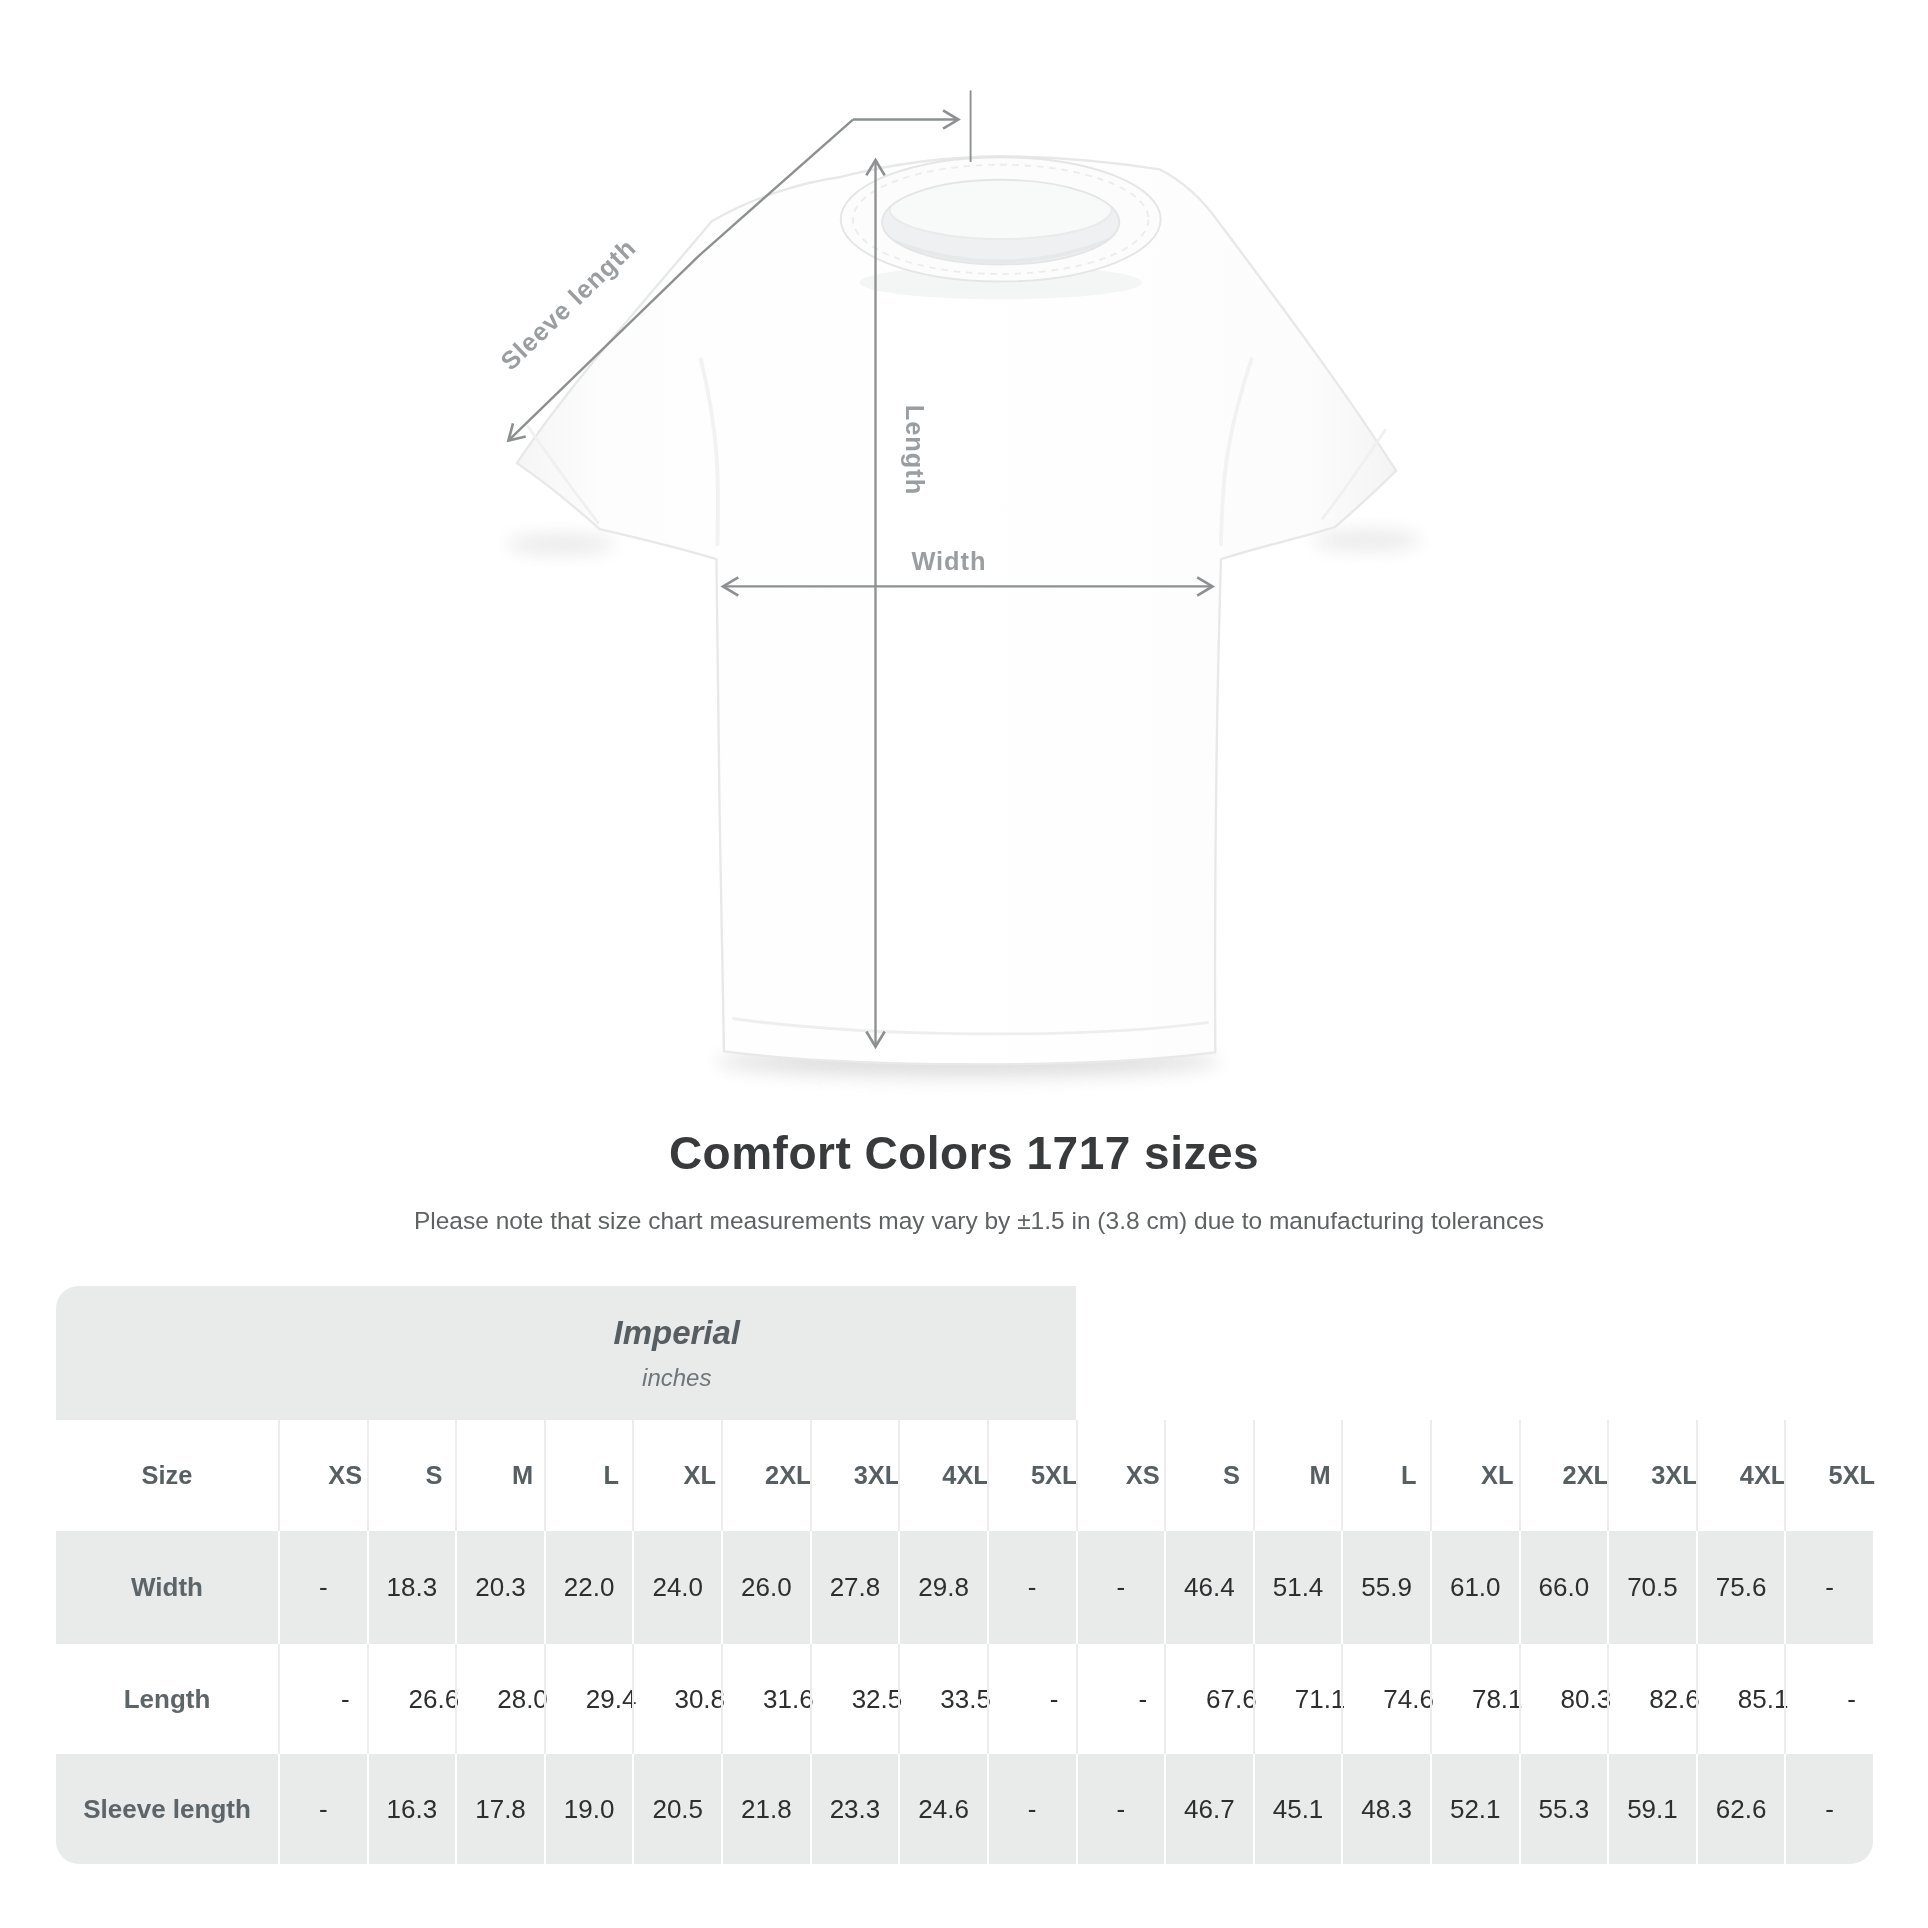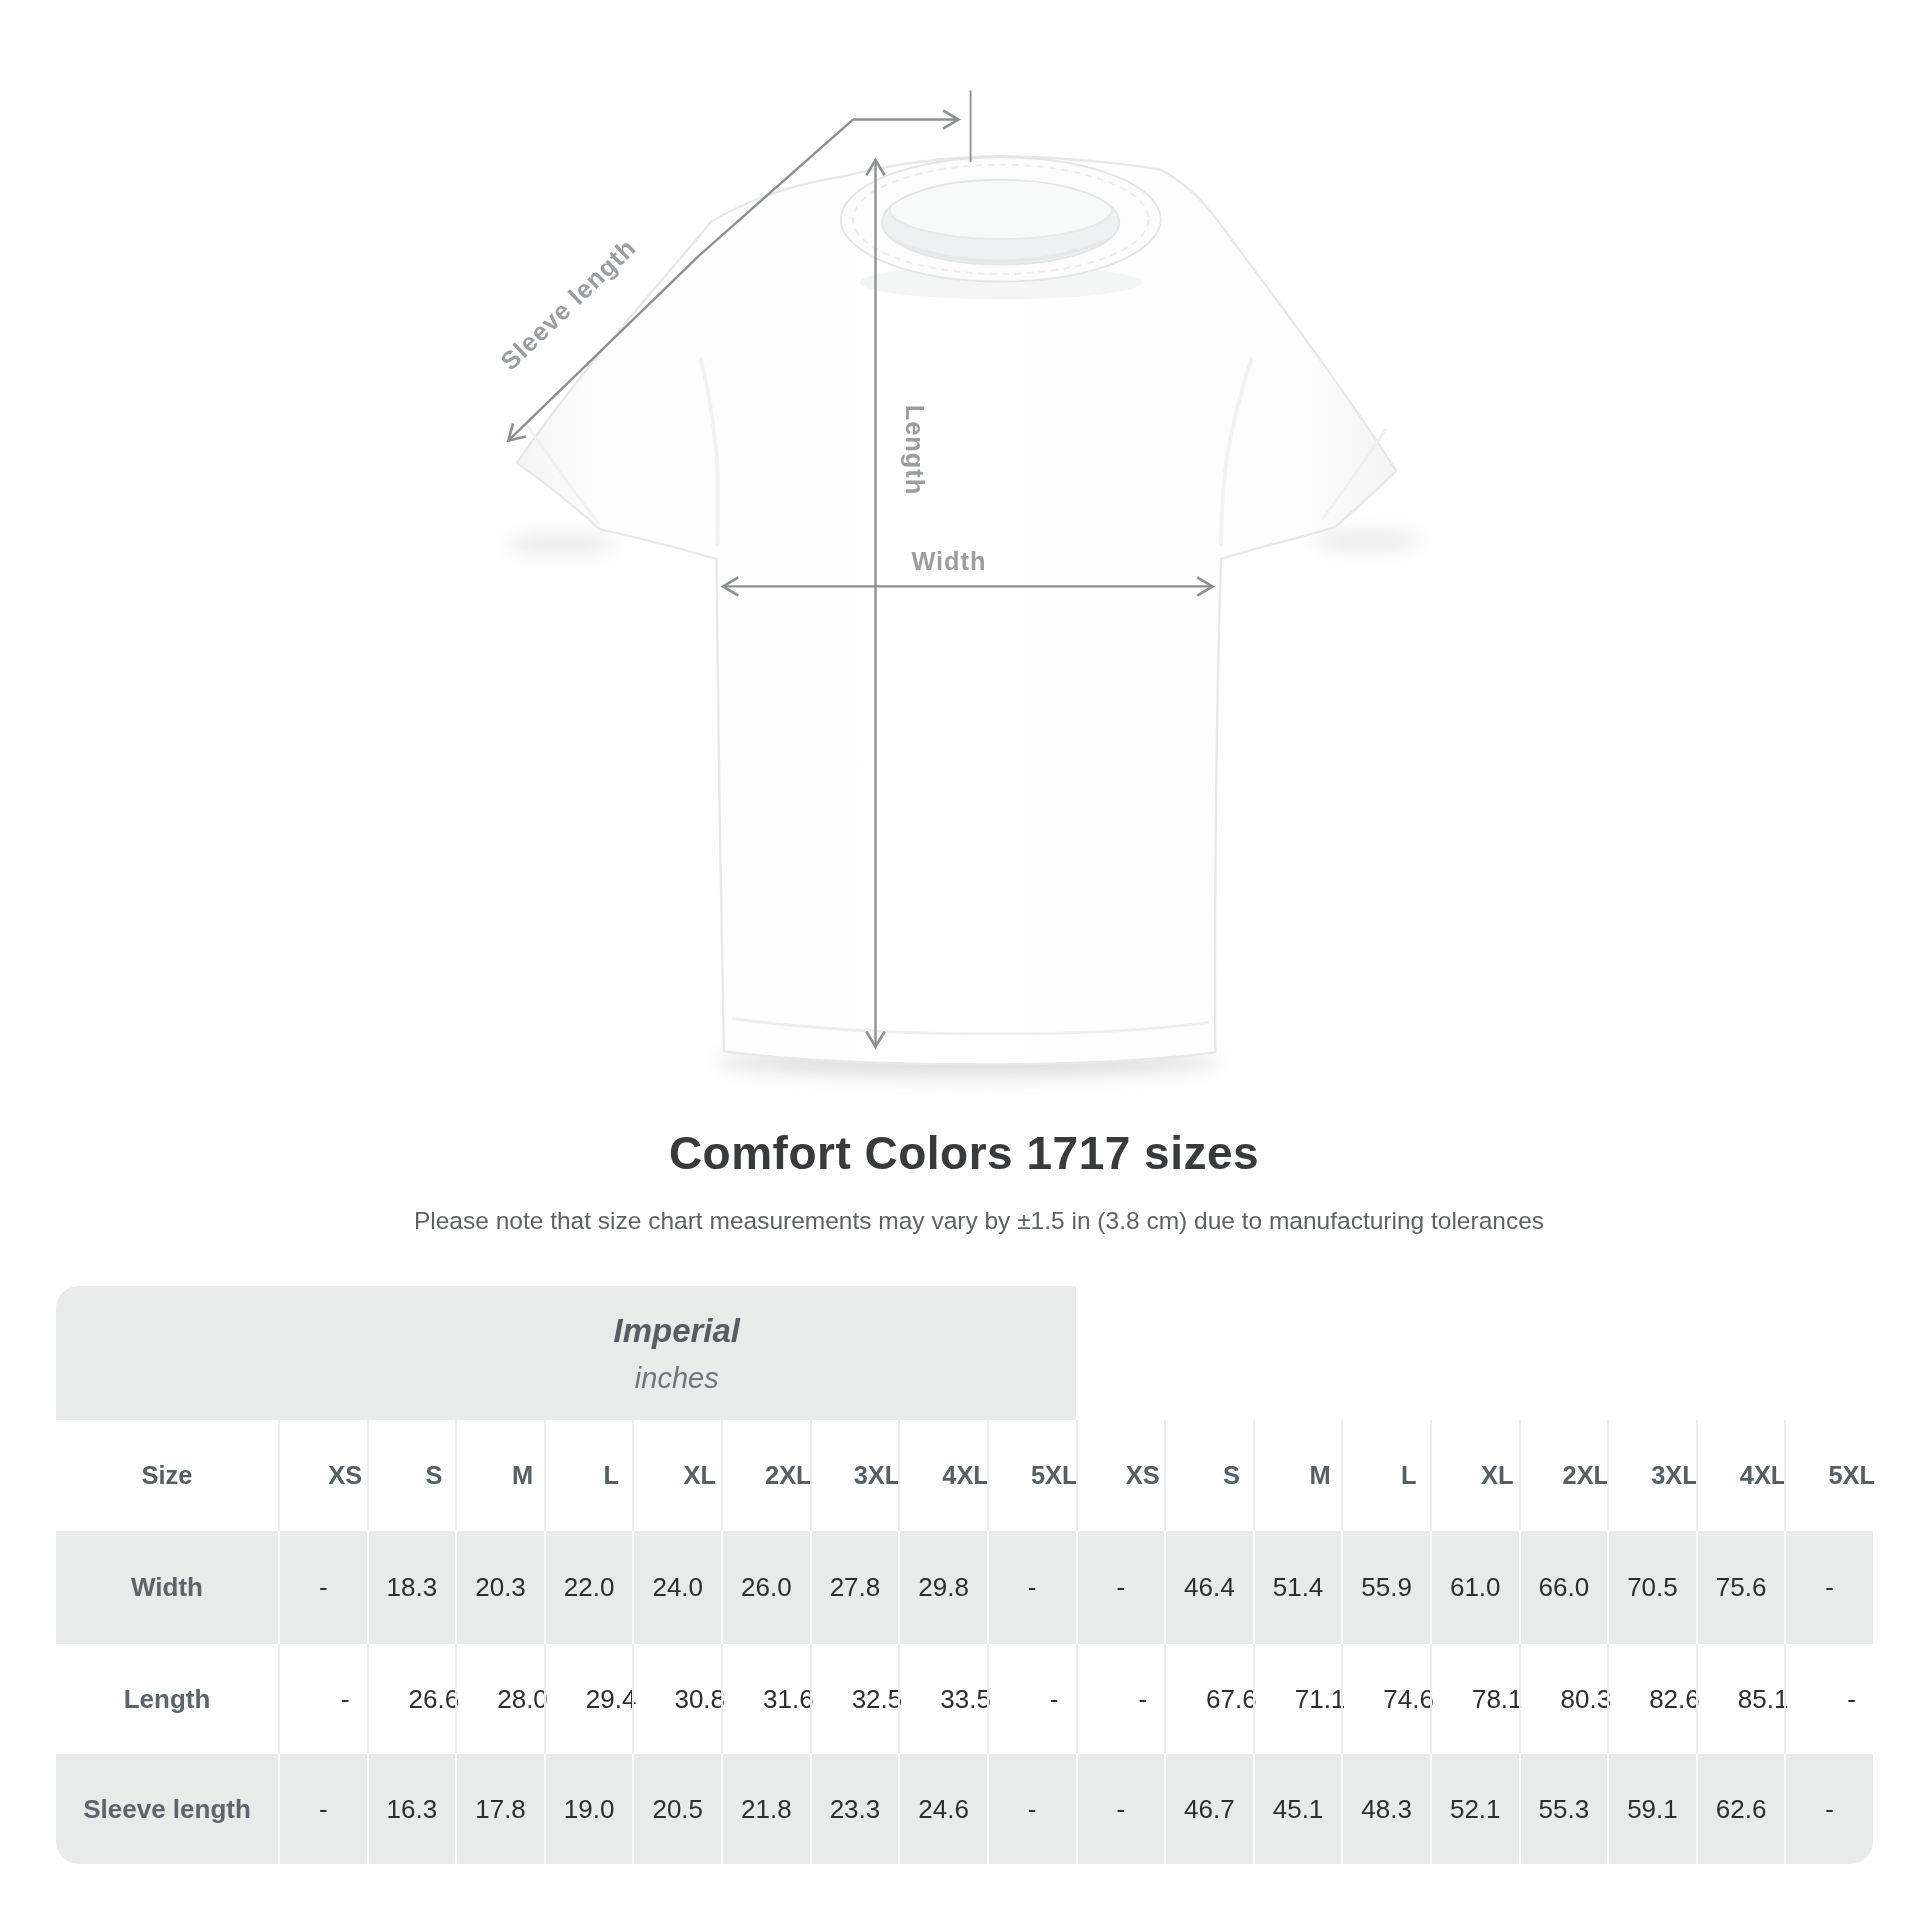--- a/index.html
+++ b/index.html
@@ -95,21 +95,21 @@
     gap: 12px;
     height: 100%;
   }
   .group-label {
     font-size: 33px;
     font-weight: bold;
     font-style: italic;
     color: #565e62;
   }
   .group-sublabel {
-    font-size: 29px;
+    font-size: 24px;
     font-style: italic;
     color: #6f7679;
   }
 
   
   .trow { display: contents; }
   .hrow > .cell   { grid-row: 2; }
   .row-w > .cell  { grid-row: 3; }
   .row-l > .cell  { grid-row: 4; }
   .row-s > .cell  { grid-row: 5; }

